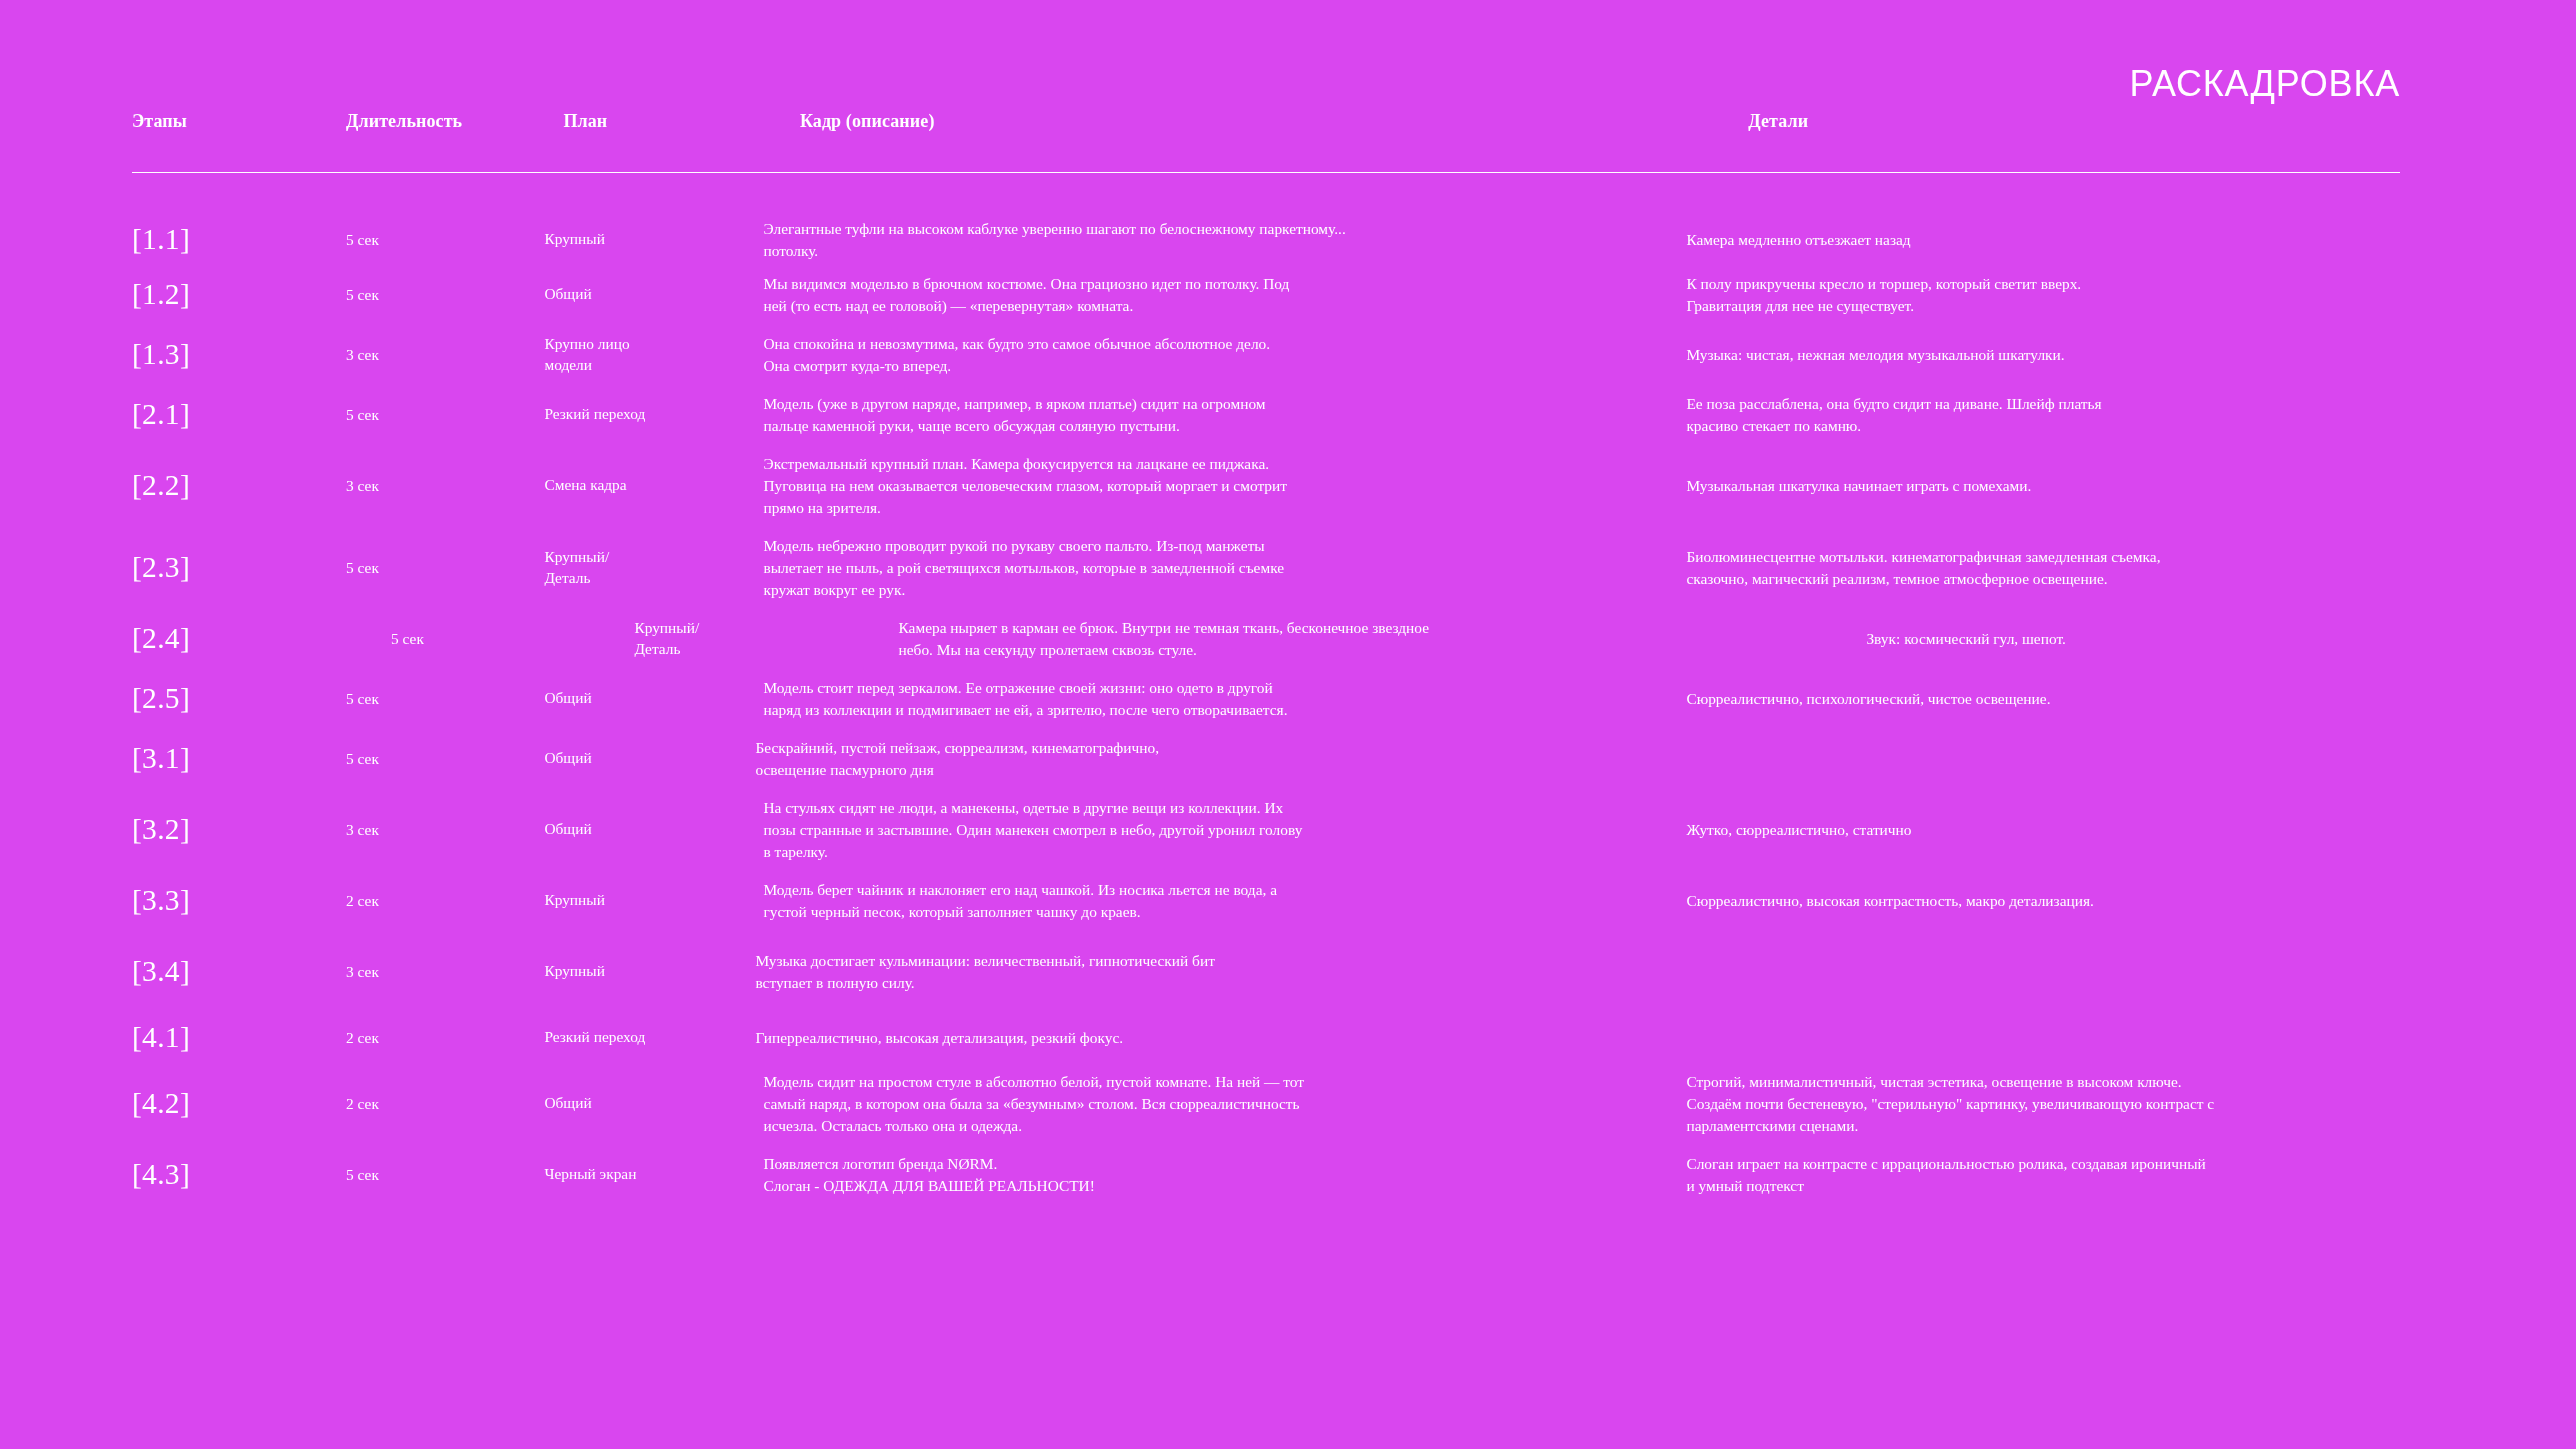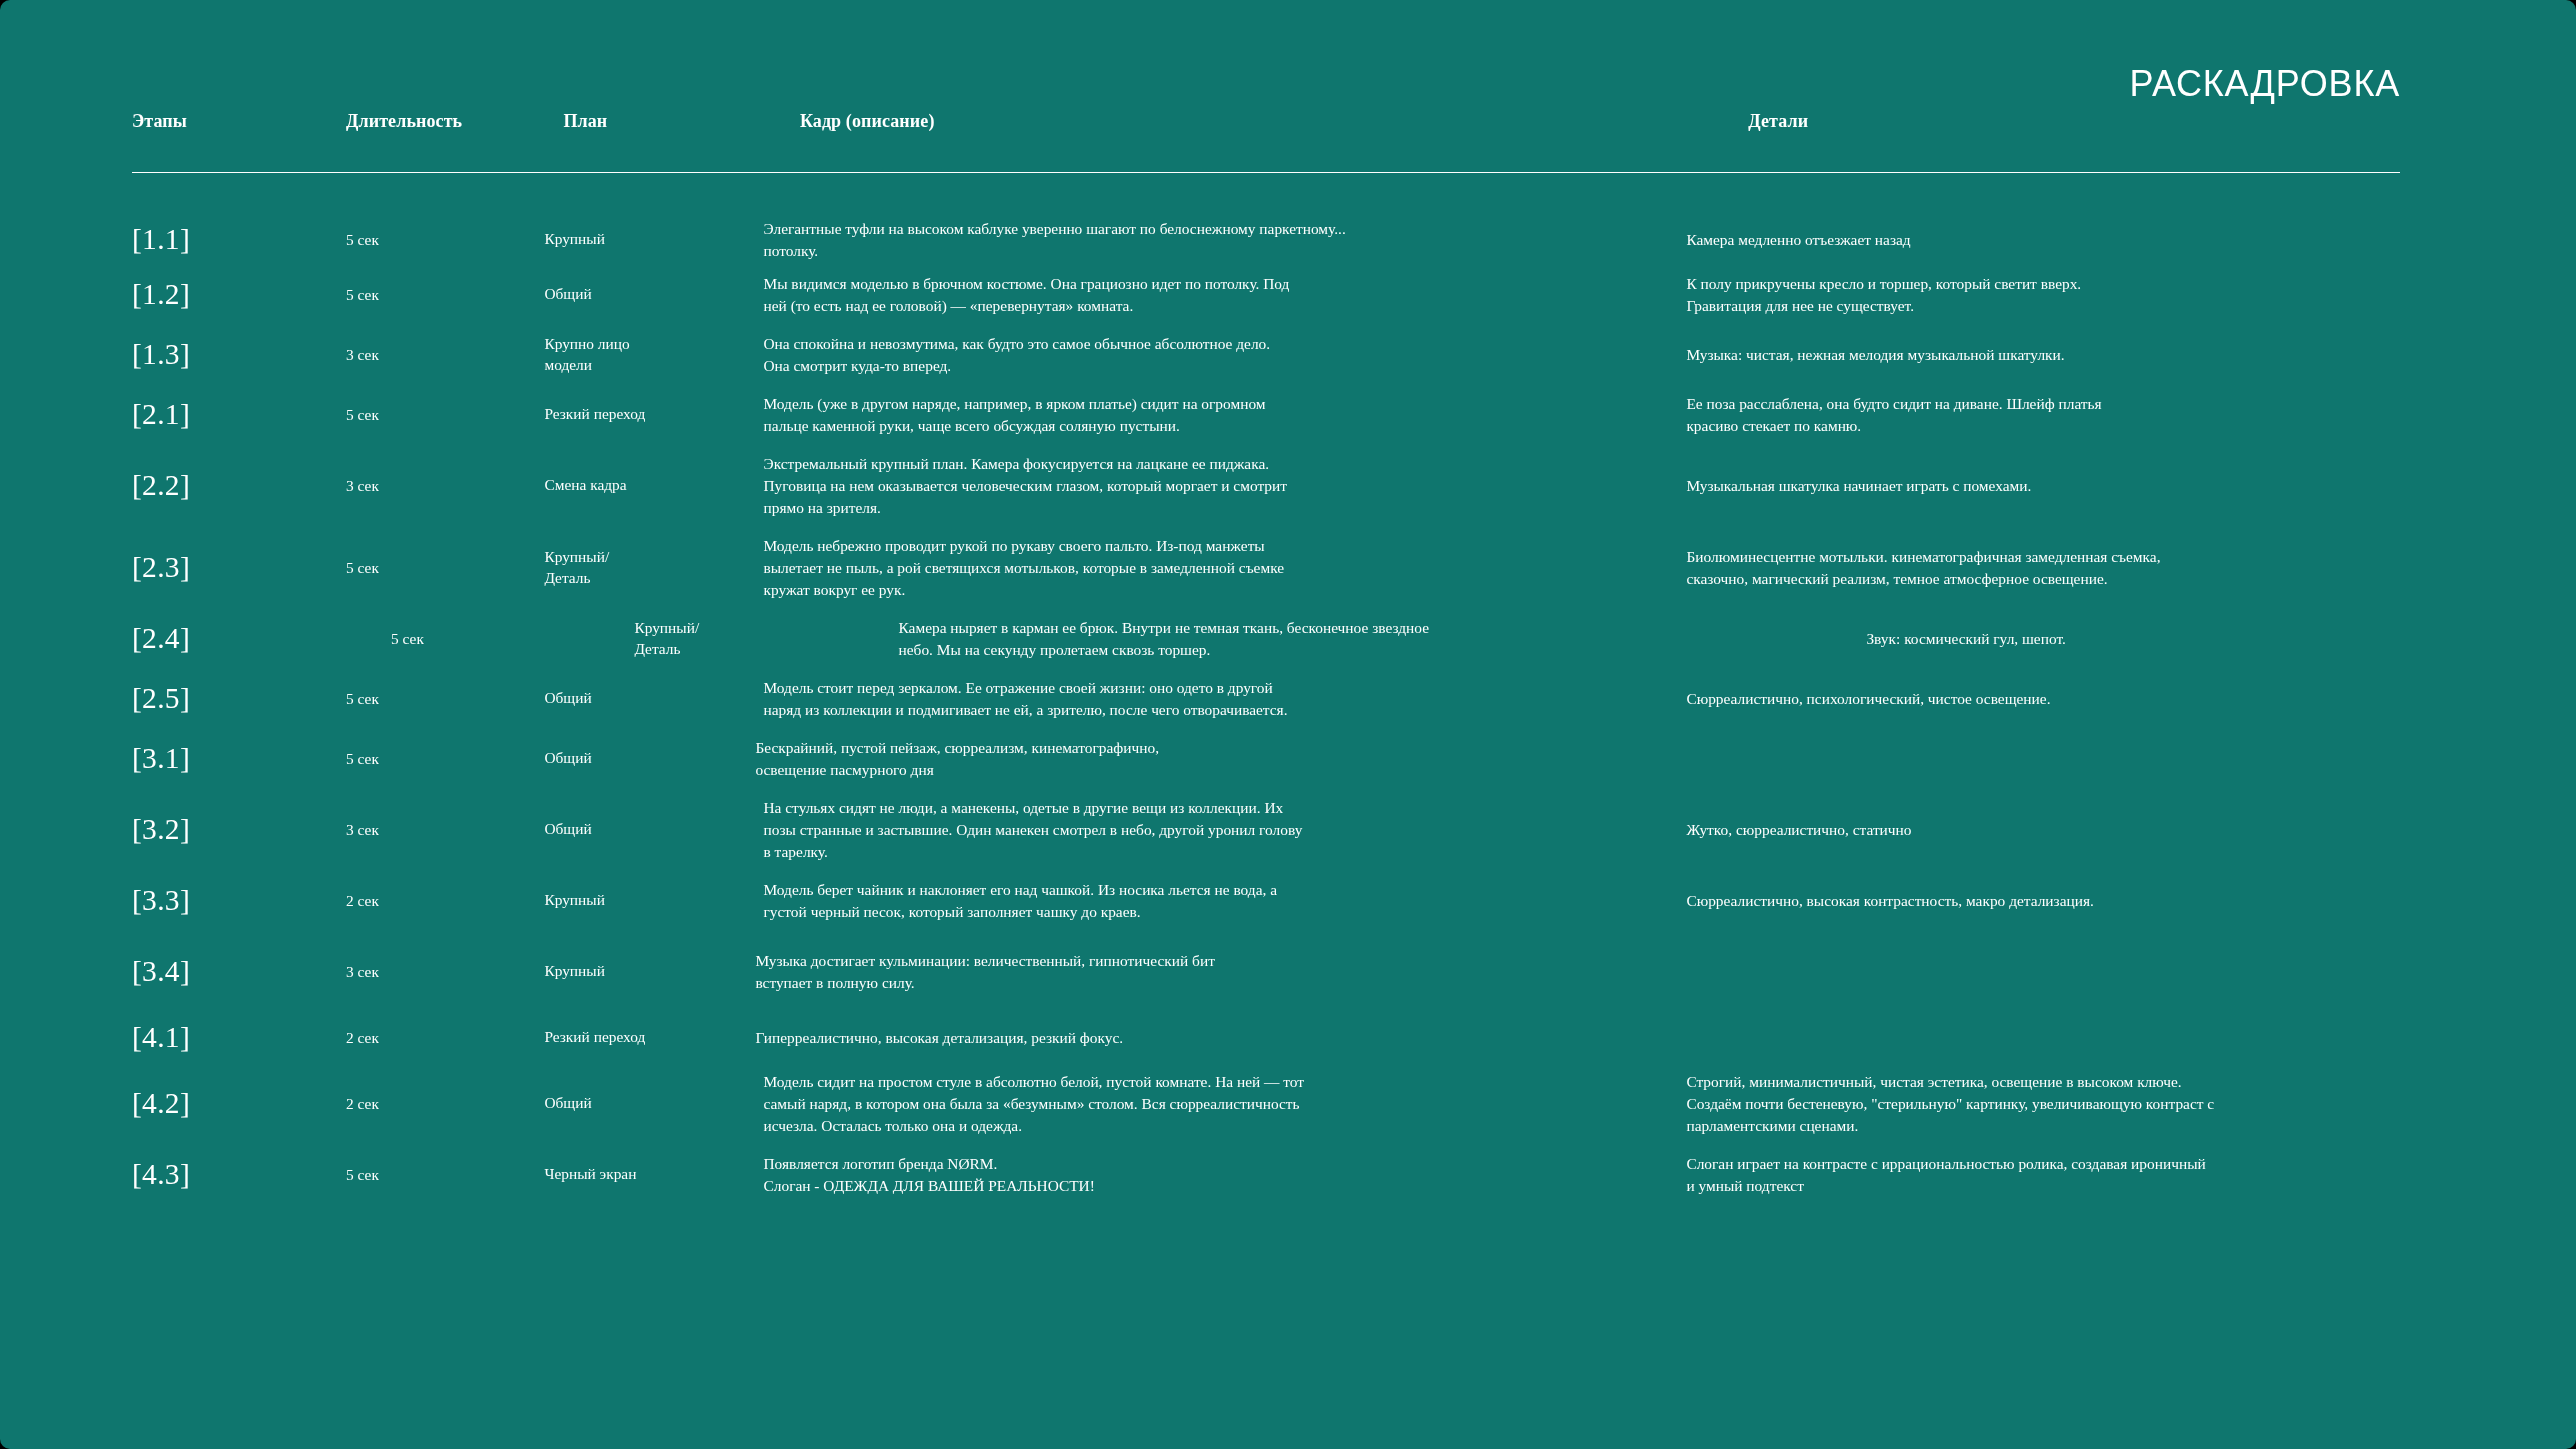--- a/index.html
+++ b/index.html
@@ -12,22 +12,21 @@
   }
   body {
     font-family: "Liberation Sans", sans-serif;
     color: #ffffff;
     -webkit-font-smoothing: antialiased;
   }
   .page {
     position: relative;
     width: 2576px;
     height: 1449px;
-    background: #0f766e;
-    border-radius: 10px;
+    background: #d946ef;
   }
 
   
   .title {
     position: absolute;
     left: 132px;
     top: 66px;
     width: 2268px;
     text-align: right;
     font-size: 36px;
@@ -275,21 +274,21 @@
           </div>
           <div class="cell c-dur">
             <div class="dur-label">5 сек</div>
           </div>
           <div class="cell c-plan">
             <div class="plan-label">Крупный/
 Деталь</div>
           </div>
           <div class="cell c-shot">
             <div class="shot-text">Камера ныряет в карман ее брюк. Внутри не темная ткань, бесконечное звездное
-небо. Мы на секунду пролетаем сквозь торшер.</div>
+небо. Мы на секунду пролетаем сквозь стуле.</div>
           </div>
           <div class="cell c-det">
             <div class="det-text">Звук: космический гул, шепот.</div>
           </div>
         </div>
         <div class="body-row" style="min-height: 56px;">
           <div class="cell c-stage">
             <div class="stage-label">[2.5]</div>
           </div>
           <div class="cell c-dur">

